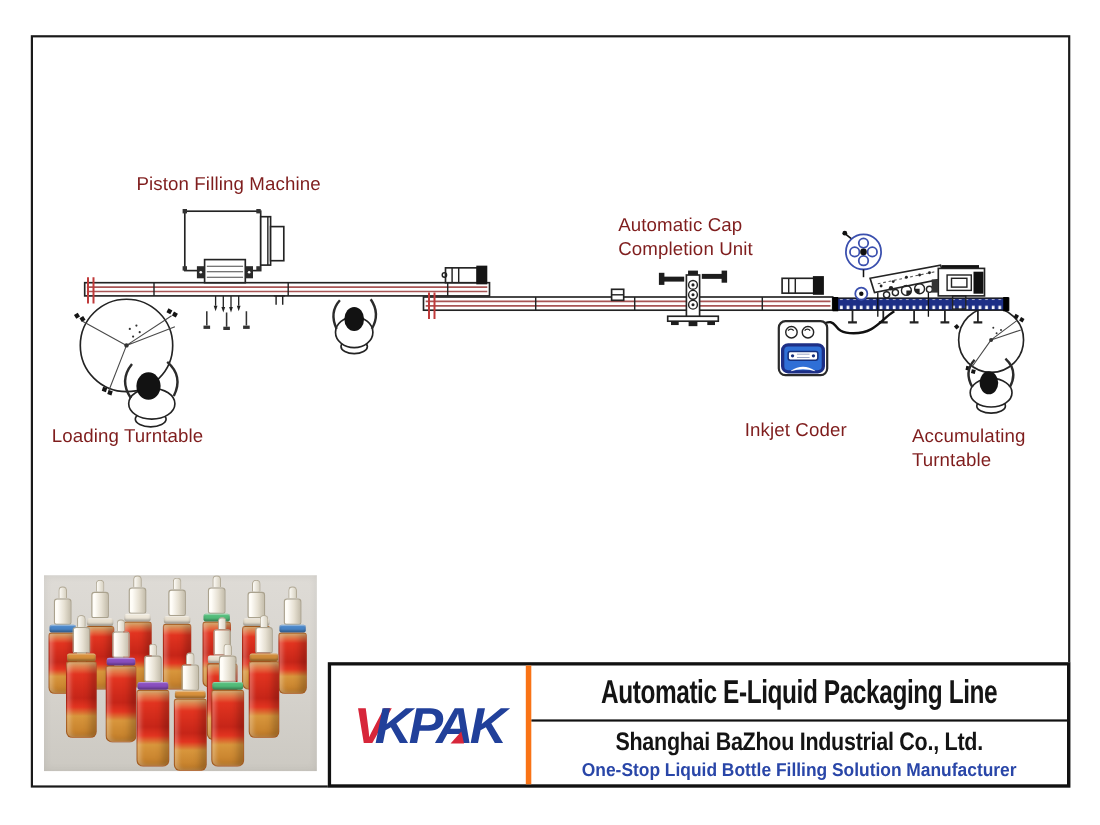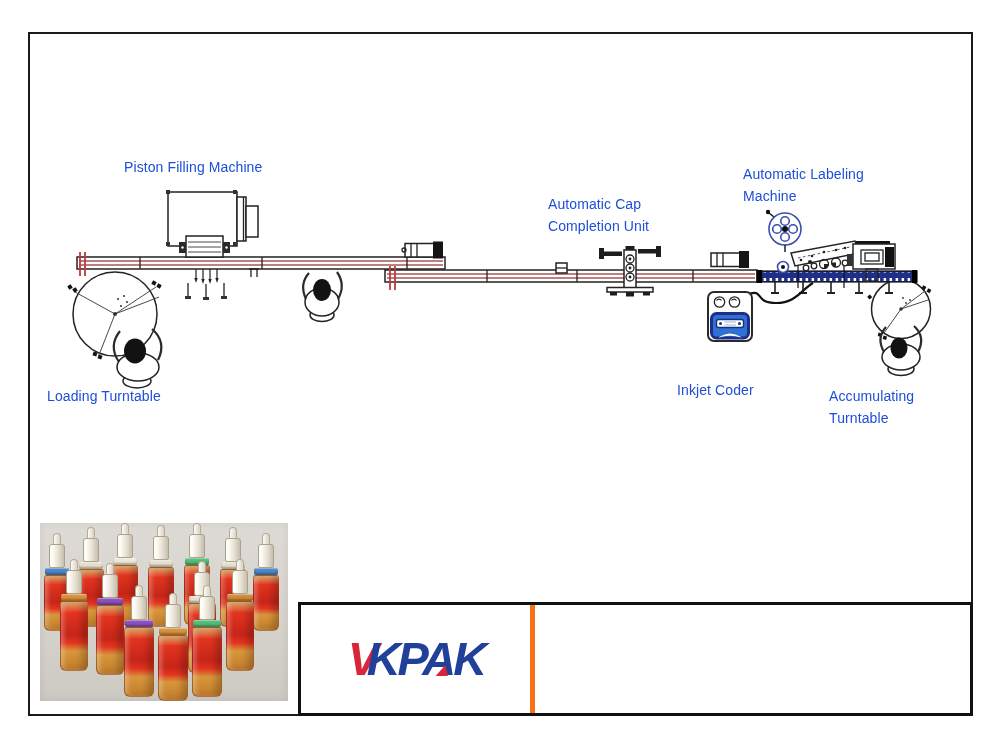--- a/index.html
+++ b/index.html
@@ -11,21 +11,21 @@
 
   svg#art{position:absolute;left:0;top:0;width:1000px;height:750px;}
   .ln{stroke:#232323;stroke-width:1.5;fill:#fff;}
   .lnf{stroke:#232323;stroke-width:1.3;fill:none;}
   .thin{stroke:#4a4a4a;stroke-width:1;fill:none;}
   .redline{stroke:var(--conveyor-red,#a85555);stroke-width:1.5;fill:none;}
   .redtick{stroke:var(--tick-red,#c03a3a);stroke-width:1.8;fill:none;}
   .dark{fill:#1d1d1d;stroke:none;}
   .blue-ln{stroke:var(--reel-blue,#3a4fae);stroke-width:1.6;fill:#fff;}
 
-  .mlabel{position:absolute;color:#1d4ed8;font-size:14px;line-height:21.5px;white-space:pre-line;letter-spacing:0.1px;}
+  .mlabel{position:absolute;color:#7f1d1d;font-size:17px;line-height:21.5px;white-space:pre-line;letter-spacing:0.1px;}
 
   
   .photo{position:absolute;left:40px;top:523px;width:248px;height:178px;background:linear-gradient(180deg,#dedbd6 0%,#d6d3cd 55%,#ccc9c2 100%);box-shadow:inset 0 0 8px rgba(0,0,0,.08);overflow:hidden;}
   .bottle{position:absolute;}
   .cap-tip{width:8px;height:11px;margin:0 auto;background:linear-gradient(90deg,#fdfbf6,#d8d2c2);border:1px solid #b3ab98;border-bottom:none;border-radius:4px 4px 1px 1px;}
   .cap{width:16px;height:24px;margin:0 auto;background:linear-gradient(90deg,#fffdf8 15%,#e6e0d2 60%,#c9c2b1 95%);border:1px solid #aaa28e;border-radius:3px 3px 2px 2px;}
   .band{height:7px;margin:0 1px;border-radius:2px;box-shadow:inset 0 -2px 2px rgba(0,0,0,.3), inset 0 1px 1px rgba(255,255,255,.4);}
   .bbody{margin:0;background:linear-gradient(180deg,#e8b06a 0%,#e23420 16%,#c62518 48%,#e23420 60%,#d8963c 72%,#c27c28 100%);border:1px solid rgba(110,35,15,.4);border-radius:3px 3px 6px 6px;box-shadow:inset -5px 0 7px rgba(0,0,0,.22), inset 3px 0 4px rgba(255,255,255,.28);}
 
   
@@ -267,24 +267,22 @@
     <g>
       <ellipse cx="901" cy="369" rx="13" ry="6.5" class="ln" stroke-width="1.4"></ellipse>
       <ellipse cx="901" cy="357" rx="19" ry="13" class="ln" stroke-width="1.4"></ellipse>
       <path d="M884,352 Q876,338 886,327" stroke="#2b2b2b" stroke-width="2.2" fill="none"></path>
       <path d="M918,352 Q926,337 914,326" stroke="#2b2b2b" stroke-width="2.2" fill="none"></path>
       <ellipse cx="899" cy="348" rx="8.5" ry="10.5" fill="#121212"></ellipse>
     </g>
   </svg>
 
   <div class="mlabel" style="left:124px;top:157px;">Piston Filling Machine</div>
-  <div class="mlabel" style="left:548px;top:194px;">Automatic Cap
+  <div class="mlabel" style="left:562px;top:194px;">Automatic Cap
 Completion Unit</div>
-  <div class="mlabel" style="left:743px;top:164px;">Automatic Labeling
-Machine</div>
   <div class="mlabel" style="left:677px;top:344px;margin-top:36px;">Inkjet Coder</div>
   <div class="mlabel" style="left:47px;top:386px;">Loading Turntable</div>
   <div class="mlabel" style="left:829px;top:386px;">Accumulating
 Turntable</div>
 
   <div class="photo">
       <div class="bottle" style="left: 4px; top: 10px; width: 26px;">
         <div class="cap-tip"></div>
         <div class="cap"></div>
         <div class="band" style="background: rgb(74, 134, 200);"></div>
@@ -370,15 +368,24 @@
       </div>
     </div>
 
   <div class="title-block">
     <div class="logo-cell">
       <div class="logo">
         <span class="v">V</span><span class="rest">KPAK</span>
         <span class="logo-a-tri"></span>
       </div>
     </div>
+    <div class="text-cell">
+      <div class="row-title">
+        <span class="product-line">Automatic E-Liquid Packaging Line</span>
+      </div>
+      <div class="row-company">
+        <span class="company">Shanghai BaZhou Industrial Co., Ltd.</span>
+        <span class="tagline">One-Stop Liquid Bottle Filling Solution Manufacturer</span>
+      </div>
+    </div>
   </div>
 
 </div>
 
 </body></html>

